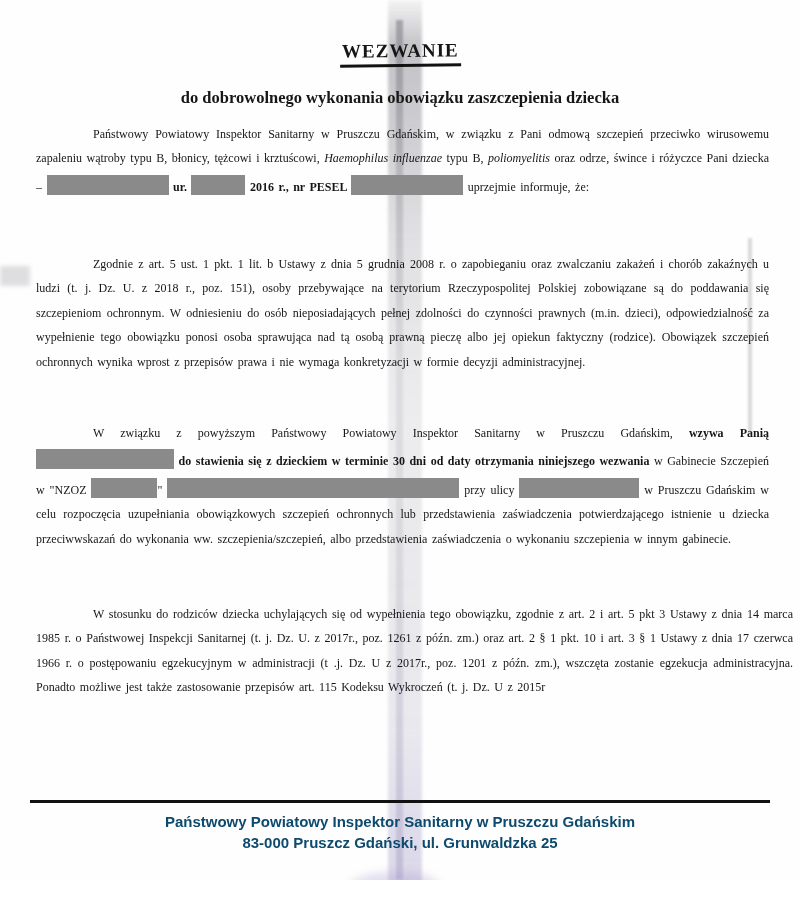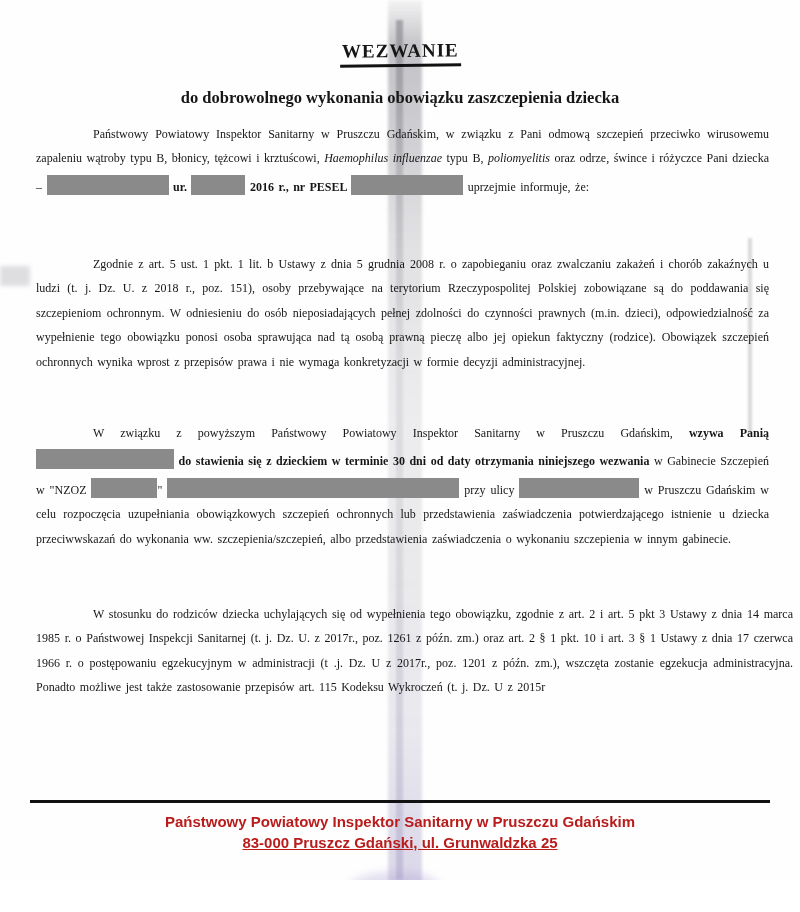--- a/index.html
+++ b/index.html
@@ -86,24 +86,24 @@
     transform:translateY(4px);
   }
   .footer-rule{
     position:absolute;top:800px;left:30px;width:740px;height:3px;
     background:#111;
   }
   .footer{
     position:absolute;top:811px;left:0;width:800px;
     text-align:center;
     font-family:"Liberation Sans","DejaVu Sans",sans-serif;
-    font-weight:bold;color:#b91c1c;
+    font-weight:bold;color:#0c4a6e;
   }
   .footer .f1{font-size:15px;line-height:21px;}
-  .footer .f2{font-size:15px;line-height:21px;text-decoration:underline;}
+  .footer .f2{font-size:15px;line-height:21px;}
   .footer .f3{font-size:14.5px;line-height:21px;}
 </style>
 </head>
 <body>
 
 <div class="page">
 
   <div class="crease"></div>
   <div class="crease-core"></div>
   <div class="crease-right"></div>

